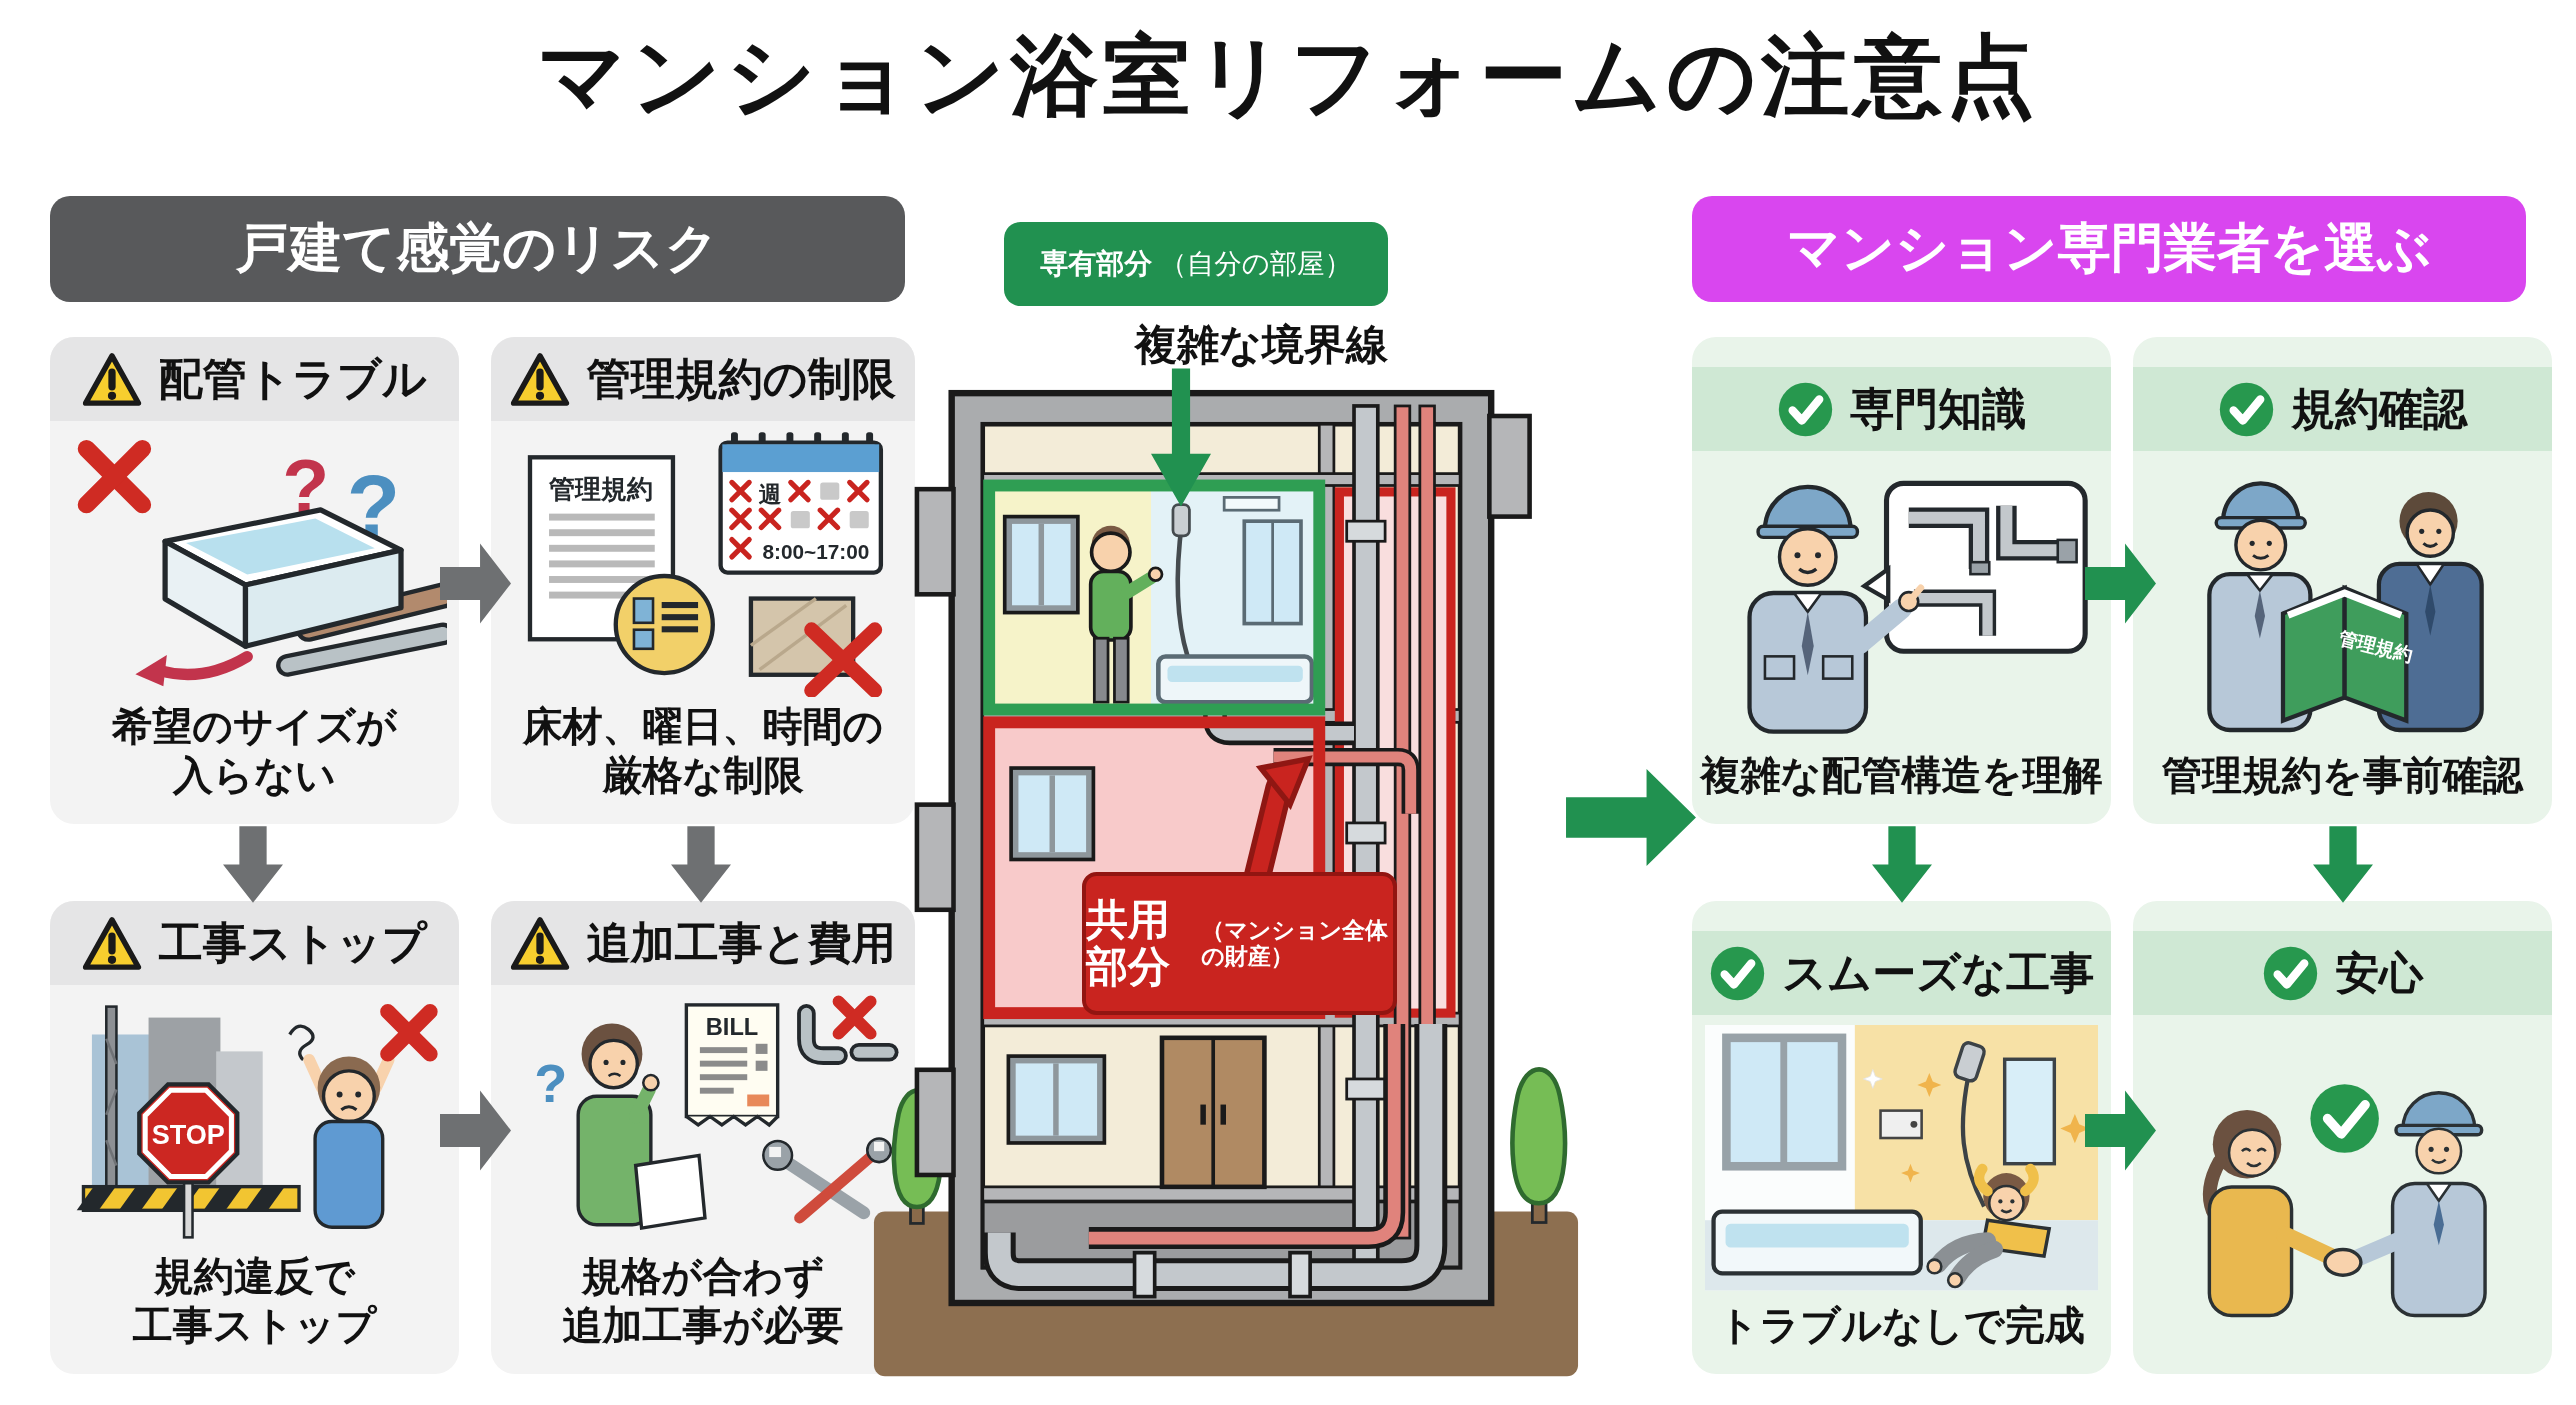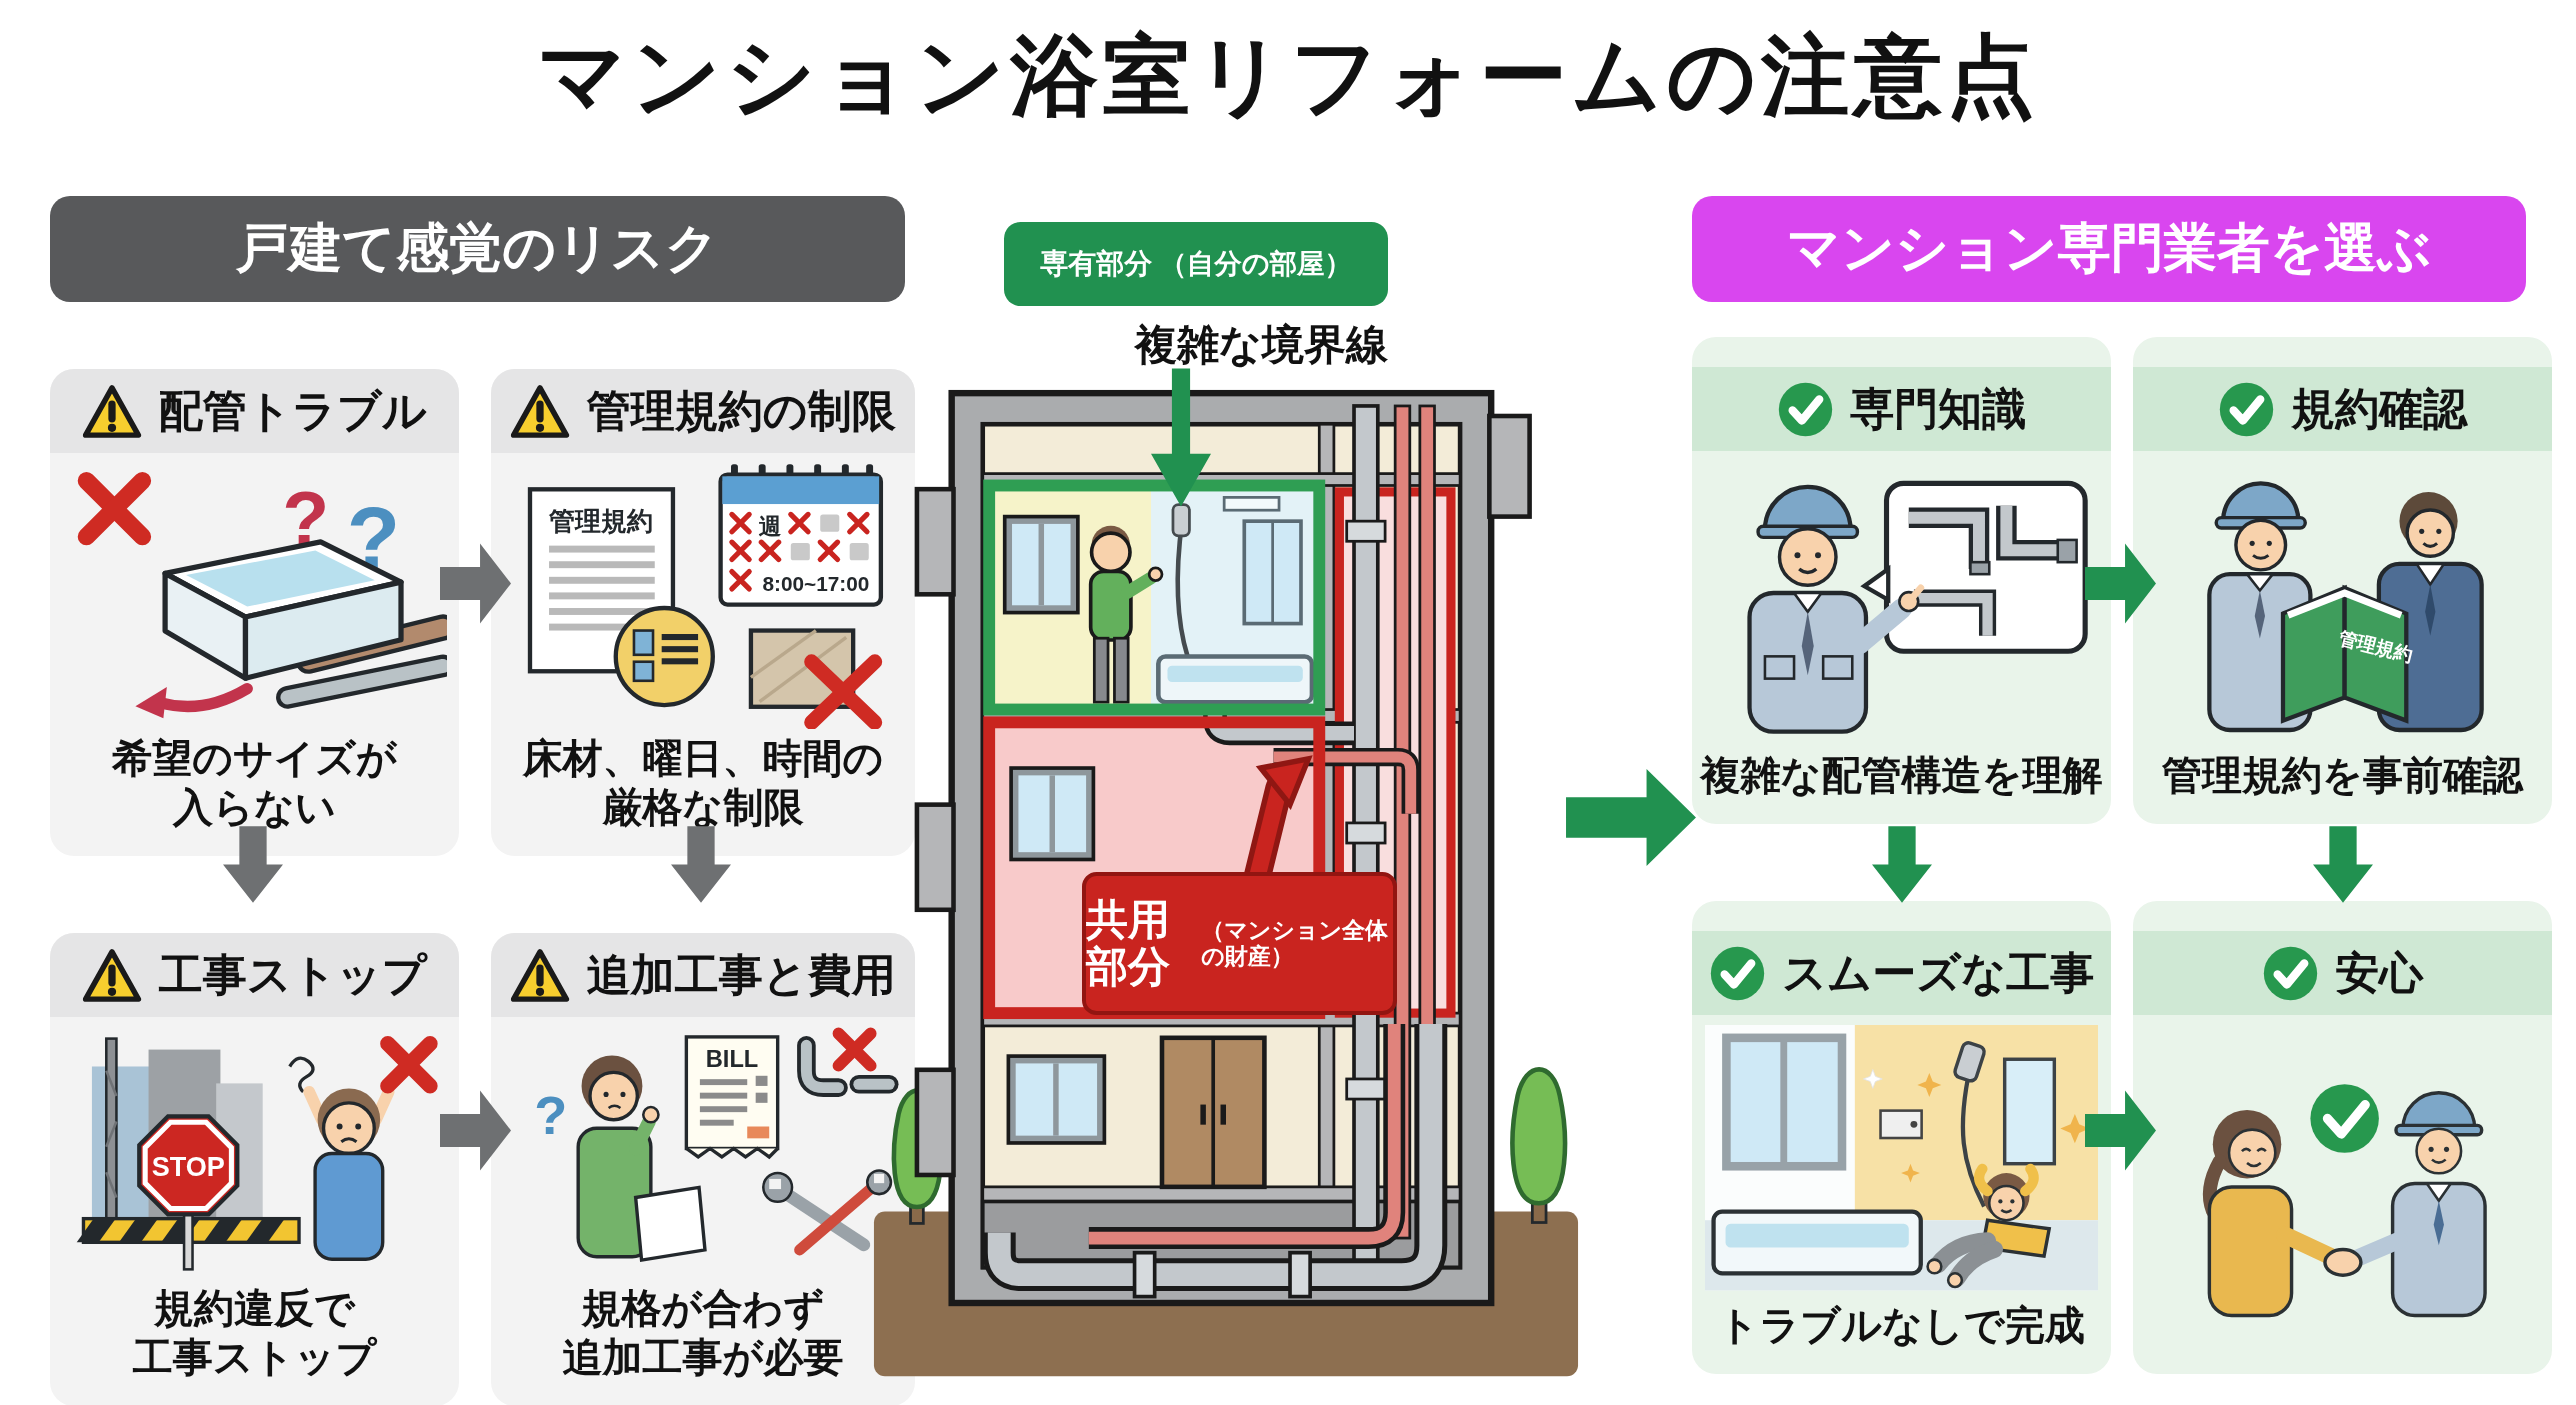--- a/index.html
+++ b/index.html
@@ -6,37 +6,37 @@
   #canvas{position:relative;width:2576px;height:1405px;background:#ffffff;overflow:hidden;
           font-family:"Liberation Sans", sans-serif;color:#111;}
   .title{position:absolute;top:16.5px;left:0;width:100%;text-align:center;
          font-size:88px;font-weight:900;letter-spacing:4.6px;}
   .section-header{position:absolute;height:106px;border-radius:20px;display:flex;
          align-items:center;justify-content:center;color:#fff;font-size:53px;font-weight:800;}
   #risk-header{left:50px;top:196px;width:855px;background:#58595b;}
   #choose-header{left:1692px;top:196px;width:834px;background:#d946ef;text-align:center;}
 
   .card{position:absolute;border-radius:24px;overflow:hidden;display:flex;flex-direction:column;}
-  .card.gray{background:#f3f3f3;margin-top:32px;}
+  .card.gray{background:#f3f3f3;}
   .card.green{background:#e9f4ea;}
   .card-head{height:84px;flex:0 0 auto;display:flex;align-items:center;justify-content:center;
              gap:16.5px;font-size:44px;font-weight:800;}
   .gray .card-head{background:#e5e5e6;}
   .green .card-head{background:#cfe8d4;margin-top:30px;}
   .card-art{flex:1 1 auto;display:flex;align-items:center;justify-content:center;overflow:hidden;}
   .card-art svg{width:94%;height:auto;max-height:98%;}
   .card-caption{flex:0 0 auto;text-align:center;font-size:40px;font-weight:800;
                 white-space:pre-line;line-height:1.22;padding:0 7.3px 24px 7.3px;}
 
   .flow{position:absolute;}
 
   #owned-label{position:absolute;left:1004px;top:222px;width:384px;height:84px;background:#219150;
      border-radius:16.5px;display:flex;align-items:center;justify-content:center;gap:7.3px;color:#fff;}
   #owned-label .main{font-size:28px;font-weight:800;}
-  #owned-label .sub{font-size:27.4px;font-weight:700;}
+  #owned-label .sub{font-size:27.4px;font-weight:400;}
   #boundary-note{position:absolute;left:1004px;top:317px;width:384px;text-align:right;
      font-size:42px;font-weight:700;}
   #shared-label{position:absolute;left:1082px;top:872px;width:307px;height:135px;background:#c9241f;
      border:4.6px solid #921511;border-radius:14.6px;display:flex;flex-direction:row;align-items:center;
      justify-content:center;color:#fff;line-height:1.1;}
   #shared-label .main{font-size:42px;font-weight:800;}
   #shared-label .sub{font-size:23px;font-weight:700;}
   #building-svg{position:absolute;left:860px;top:384px;width:732px;height:1015px;}
   text{font-family:"Liberation Sans", sans-serif;}
 </style>

